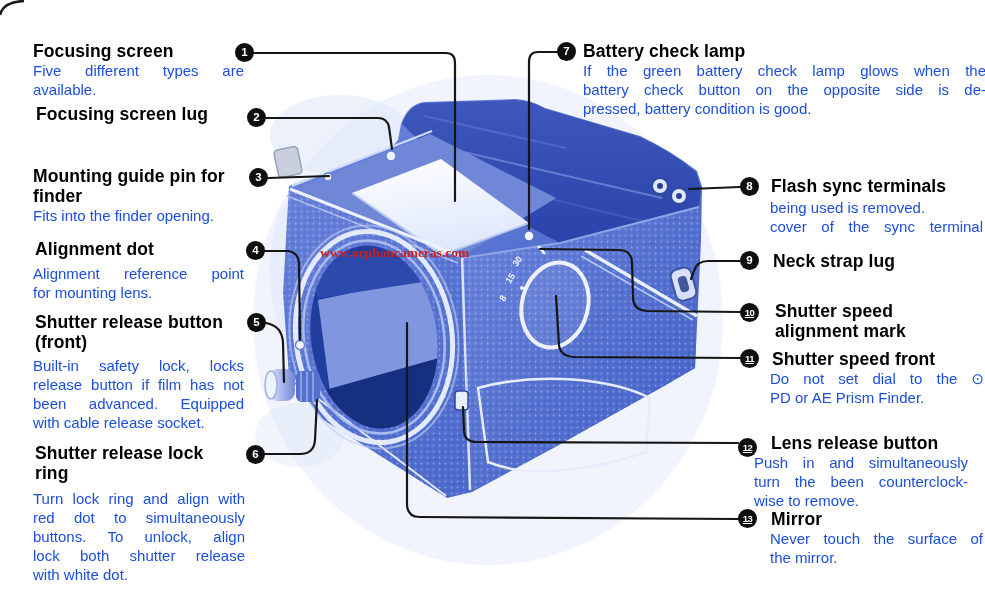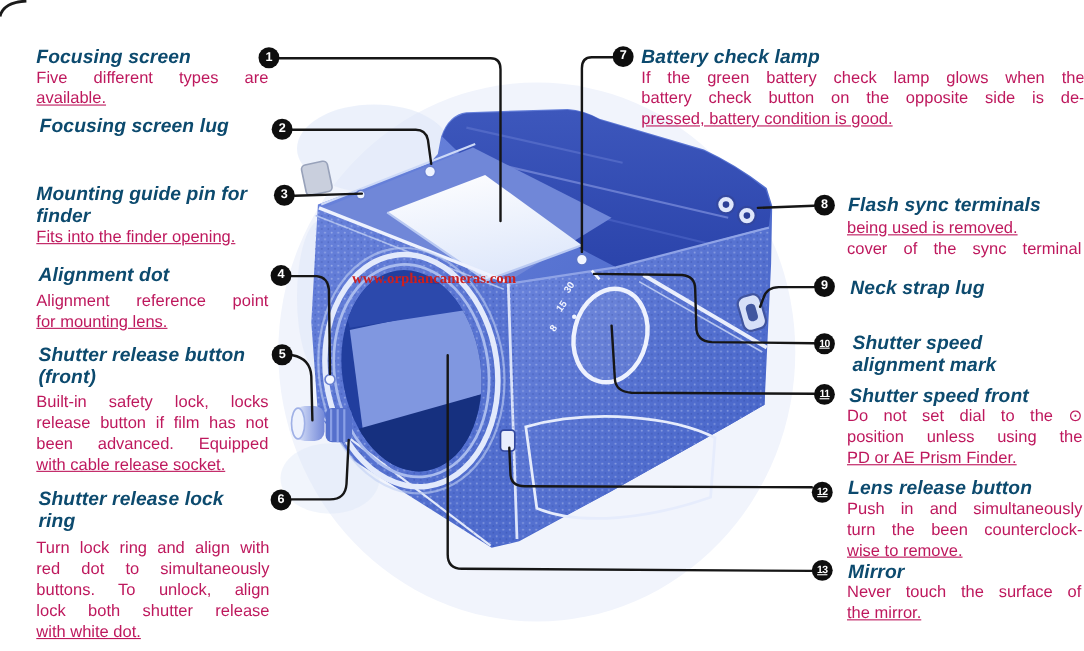--- a/index.html
+++ b/index.html
@@ -3,27 +3,27 @@
 <meta charset="utf-8">
 <style>
   html,body { margin:0; padding:0; }
   body {
     width:985px; height:592px; position:relative; background:#ffffff;
     font-family:"Liberation Sans","DejaVu Sans",sans-serif; color:#1c1c1c;
     overflow:hidden;
   }
   .h {
     position:absolute; font-weight:bold; font-size:17.5px; line-height:20px;
-    letter-spacing:0.1px; color:#0c4a6e; white-space:pre-line;font-style:italic;
+    letter-spacing:0.1px; color:#000000; white-space:pre-line;
   }
   .b {
-    position:absolute; font-size:15px; line-height:19px; color:#be185d;
+    position:absolute; font-size:15px; line-height:19px; color:#1d4ed8;
   }
   .b .tline { text-align:justify; text-align-last:justify; }
-  .b .tlast  { text-align-last:left;text-decoration:underline; }
+  .b .tlast  { text-align-last:left; }
   .bullet {
     position:absolute; width:19px; height:19px; border-radius:50%;
     background:#0e0e0e; color:#ffffff; display:flex; align-items:center;
     justify-content:center; font-weight:bold; font-size:11.5px; line-height:1;
   }
   .bullet.two { font-size:9.5px; letter-spacing:-0.6px;text-decoration:underline; }
   svg.fig { position:absolute; left:0; top:0; }
 </style>
 </head>
 <body>
@@ -236,26 +236,25 @@
     <div class="tline">cover of the sync terminal</div>
   </div>
 
 <div class="h" style="left:773px;top:251px;width:213px"><div class="tline tlast">Neck strap lug</div></div>
 
 <div class="h" style="left:775px;top:301px;width:213px"><div class="tline">Shutter speed</div><div class="tline tlast">alignment mark</div></div>
 
 <div class="h" style="left:772px;top:349px;width:213px"><div class="tline tlast">Shutter speed front</div></div>
 <div class="b" style="left:770px;top:369px;width:214px">
     <div class="tline">Do not set dial to the ⊙</div>
-    <div class="tline">position unless using the</div>
     <div class="tline tlast">PD or AE Prism Finder.</div>
   </div>
 
 <div class="h" style="left:771px;top:433px;width:214px"><div class="tline tlast">Lens release button</div></div>
-<div class="b" style="left:770px;top:453px;width:214px">
+<div class="b" style="left:754px;top:453px;width:214px">
     <div class="tline">Push in and simultaneously</div>
     <div class="tline">turn the been counterclock-</div>
     <div class="tline tlast">wise to remove.</div>
   </div>
 
 <div class="h" style="left:771px;top:509px;width:213px"><div class="tline tlast">Mirror</div></div>
 <div class="b" style="left:770px;top:529px;width:213px">
     <div class="tline">Never touch the surface of</div>
     <div class="tline tlast">the mirror.</div>
   </div>

